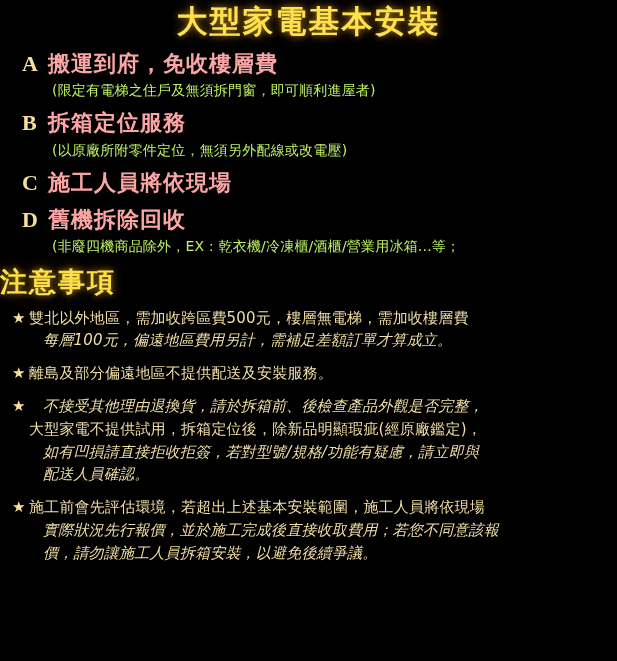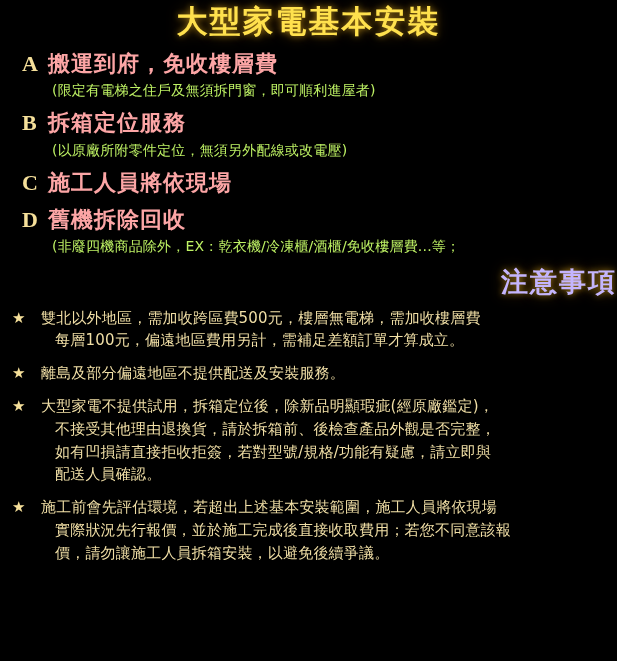--- a/index.html
+++ b/index.html
@@ -27,25 +27,25 @@
     text-align: center;
     font-size: 31px;
     font-weight: bold;
     letter-spacing: 2px;
     color: #ffe14d;
     text-shadow: 0 0 6px rgba(255,200,40,0.55), 0 0 14px rgba(255,160,20,0.35);
     padding-top: 4px;
     line-height: 1.15;
   }
   .section-title {
-    text-align: right;
+    text-align: left;
     font-size: 27px;
     font-weight: bold;
     letter-spacing: 2px;
-    color: #c4b5fd;
+    color: #fde047;
     text-shadow: 0 0 6px rgba(255,200,40,0.55), 0 0 14px rgba(255,160,20,0.35);
     margin-top: 7px;
     line-height: 1.15;
   }
 
   
   .items {
     margin-top: 10px;
     padding: 0 16px 0 22px;
   }
@@ -102,24 +102,24 @@
     color: #f6e09a;
   }
   .notice-text {
     font-size: 15px;
     line-height: 1.52;
     color: #f1dfa6;
     letter-spacing: 0.2px;
   }
   .notice-text .ln {
     display: block;
-    margin-left: 12px;
   }
   .notice-text .ln.ind {
     padding-left: 14px;
+    font-style: italic;
   }
 </style>
 </head>
 <body>
 
 <div class="page">
 
   <div class="main-title">大型家電基本安裝</div>
 
   <div class="items">
@@ -146,21 +146,21 @@
         <span class="item-title">施工人員將依現場</span>
       </div>
     </div>
 
     <div class="item">
       <div class="item-head">
         <span class="item-letter">D</span>
         <span class="item-title">舊機拆除回收</span>
       </div>
       <div class="item-note">
-        <span>(非廢四機商品除外，EX：乾衣機/冷凍櫃/酒櫃/免收樓層費...等；</span>
+        <span>(非廢四機商品除外，EX：乾衣機/冷凍櫃/酒櫃/營業用冰箱...等；</span>
       </div>
     </div>
 
   </div>
 
   <div class="section-title">注意事項</div>
 
   <div class="notices">
 
     <div class="notice">
@@ -174,22 +174,22 @@
     <div class="notice">
       <span class="star">★</span>
       <span class="notice-text">
         <span class="ln">離島及部分偏遠地區不提供配送及安裝服務。</span>
       </span>
     </div>
 
     <div class="notice">
       <span class="star">★</span>
       <span class="notice-text">
+        <span class="ln ind">不接受其他理由退換貨，請於拆箱前、後檢查產品外觀是否完整，</span>
         <span class="ln">大型家電不提供試用，拆箱定位後，除新品明顯瑕疵(經原廠鑑定)，</span>
-        <span class="ln ind">不接受其他理由退換貨，請於拆箱前、後檢查產品外觀是否完整，</span>
         <span class="ln ind">如有凹損請直接拒收拒簽，若對型號/規格/功能有疑慮，請立即與</span>
         <span class="ln ind">配送人員確認。</span>
       </span>
     </div>
 
     <div class="notice">
       <span class="star">★</span>
       <span class="notice-text">
         <span class="ln">施工前會先評估環境，若超出上述基本安裝範圍，施工人員將依現場</span>
         <span class="ln ind">實際狀況先行報價，並於施工完成後直接收取費用；若您不同意該報</span>

